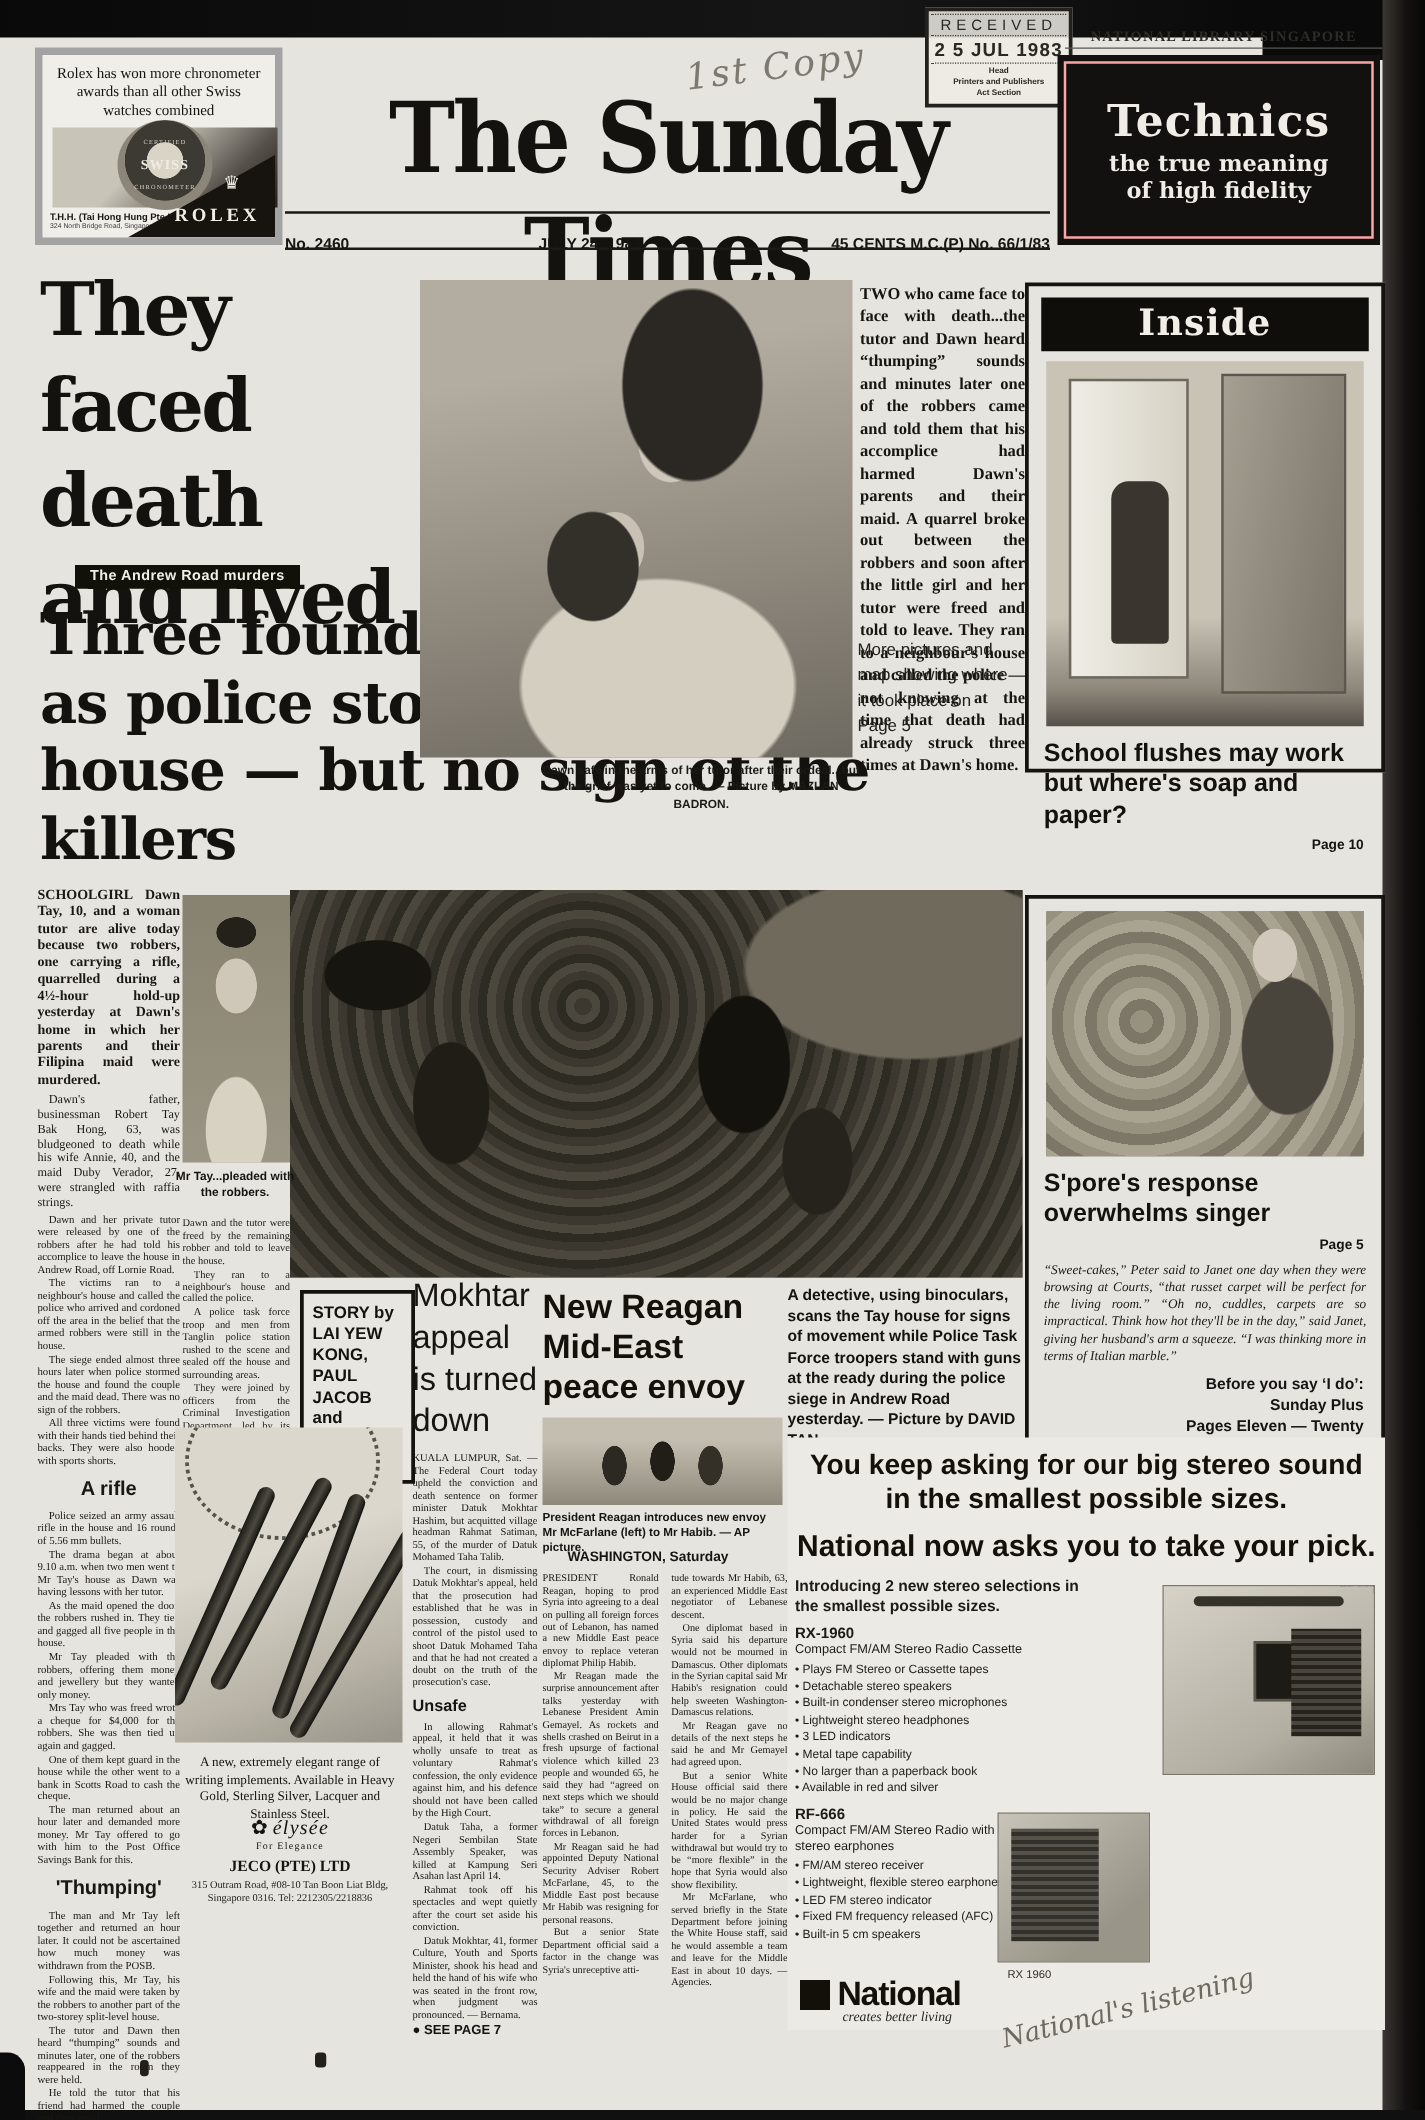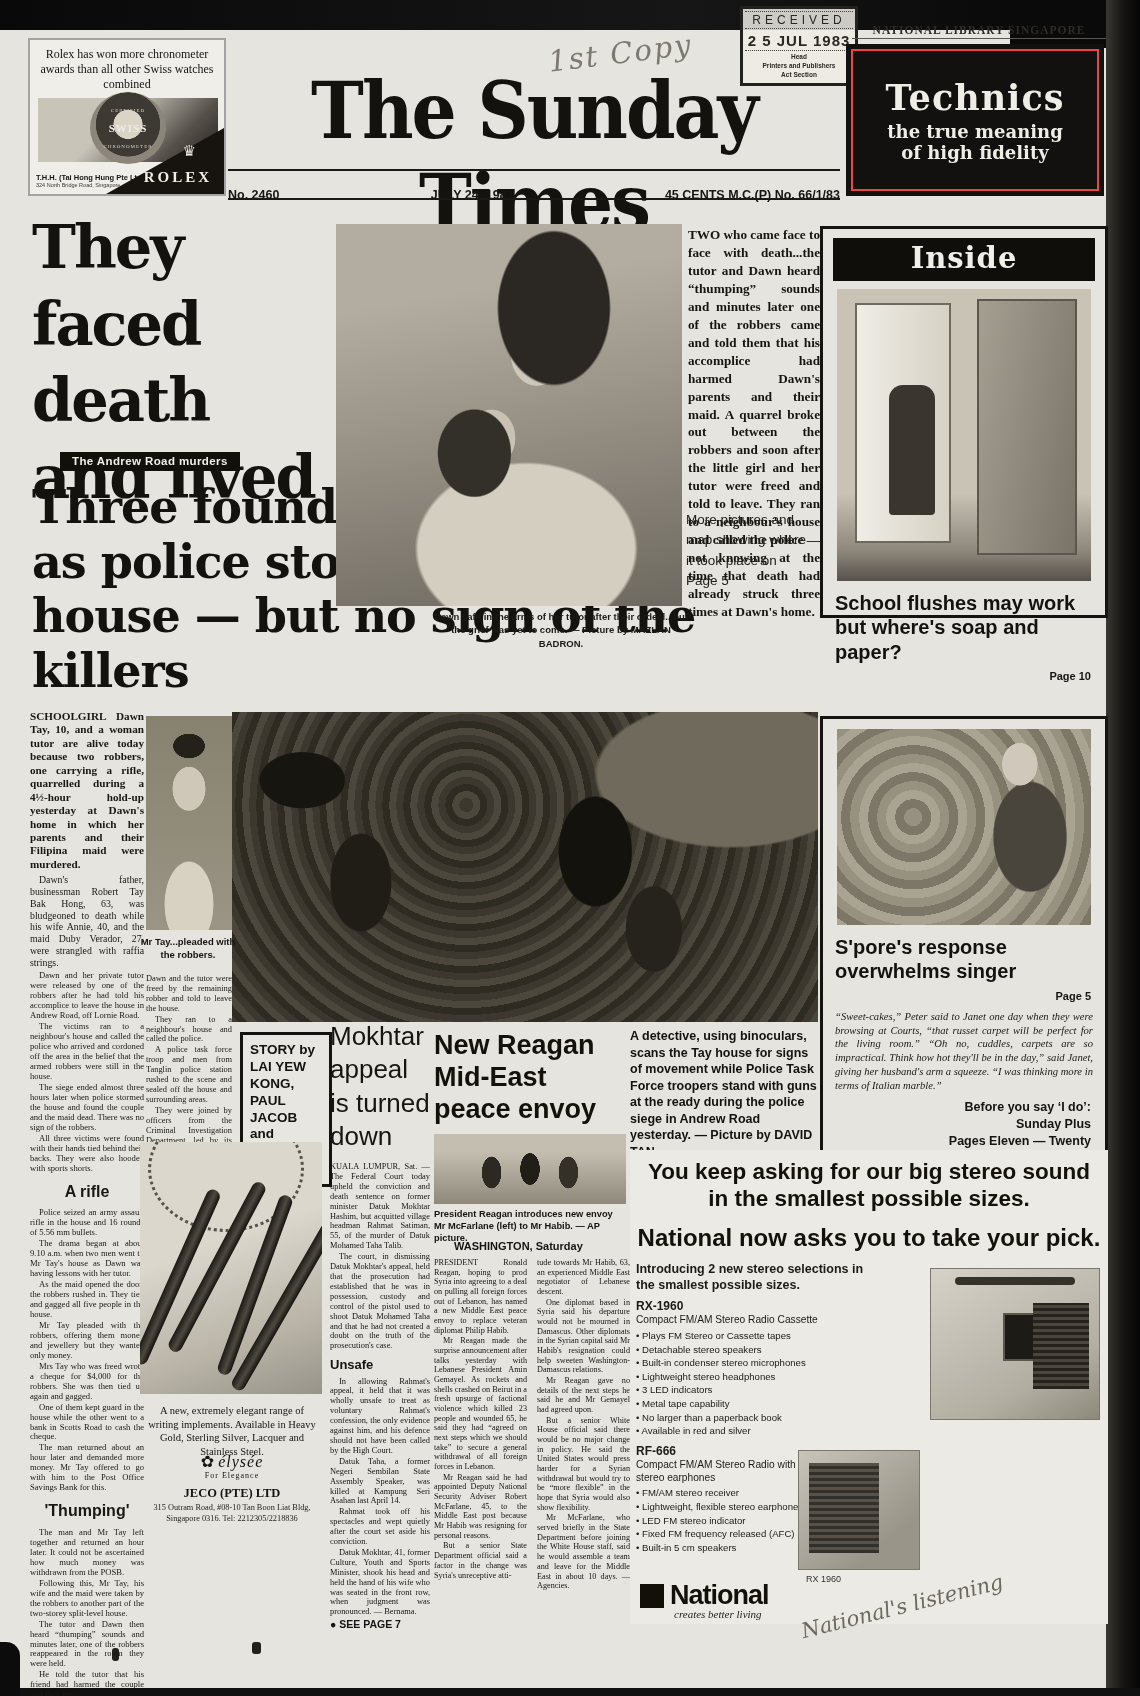--- a/index.html
+++ b/index.html
@@ -10,21 +10,21 @@
 
   
   .bar-top{left:0;top:0;width:1140px;height:30px;background:linear-gradient(90deg,#090909,#161616 60%,#050505);}
   .corner-tr{left:1010px;top:0;width:130px;height:48px;background:#0a0a0a;}
   .strip-right{left:1106px;top:0;width:34px;height:1696px;background:linear-gradient(90deg,#3a3733,#141210 55%,#060606);}
   .bar-bottom{left:0;top:1688px;width:1140px;height:8px;background:#101010;}
   .corner-bl{left:0;top:1642px;width:20px;height:54px;background:#0c0c0c;border-radius:0 14px 0 0;}
   .speck{background:#23201c;border-radius:3px;}
 
   
-  .rolex-ad{left:28px;top:38px;width:198px;height:158px;border:2px solid #a3a3a3;background:#efeee9;box-sizing:border-box;}
+  .rolex-ad{left:28px;top:38px;width:198px;height:158px;border:6px solid #a3a3a3;background:#efeee9;box-sizing:border-box;}
   .rolex-head{padding:7px 9px 4px;font-size:12px;line-height:1.25;text-align:center;}
   .rolex-photo{position:absolute;left:8px;top:58px;width:180px;height:64px;background:linear-gradient(135deg,#c9c4b8 40%,#55504a 75%,#23201c);}
   .rolex-badge{position:absolute;left:60px;top:52px;width:76px;height:72px;border-radius:50%;
       background:radial-gradient(circle at 50% 45%,#d9d4c6 0 26%,#3d3a33 27% 58%,#8c867a 59% 72%,#2c2925 73%);
       display:flex;align-items:center;justify-content:center;}
   .rolex-badge .w1{color:#efece4;font-weight:bold;font-size:11px;letter-spacing:1px;}
   .rolex-badge .w0,.rolex-badge .w2{position:absolute;color:#d8d3c6;font-size:5px;letter-spacing:1px;left:0;right:0;text-align:center;}
   .rolex-badge .w0{top:16px;} .rolex-badge .w2{bottom:15px;}
   .rolex-bottom{position:absolute;left:6px;bottom:5px;width:120px;}
   .rolex-co{font-weight:bold;font-size:7.5px;font-family:"Liberation Sans",sans-serif;}
@@ -39,21 +39,21 @@
   .first-copy{left:548px;top:36px;font-size:29px;color:#7d7970;font-style:italic;transform:rotate(-7deg);
       font-family:"DejaVu Serif",serif;letter-spacing:2px;}
   .stamp{left:740px;top:6px;width:118px;border:3px solid #23211d;background:rgba(238,236,230,.85);
       text-align:center;color:#2a2823;font-family:"Liberation Sans",sans-serif;padding:2px 2px 4px;box-sizing:border-box;}
   .stamp .r1{font-size:12px;letter-spacing:4px;border-top:1px dotted #44423c;border-bottom:1px dotted #44423c;padding:1px 0;}
   .stamp .r2{font-size:15px;font-weight:bold;letter-spacing:1px;padding:3px 0 1px;border-bottom:1px dotted #44423c;}
   .stamp .r3{font-size:6.5px;font-weight:bold;line-height:1.35;padding-top:2px;}
   .library{left:852px;top:24px;width:254px;text-align:center;font-weight:bold;font-size:11.5px;letter-spacing:1px;color:#2e2c28;
       border-bottom:1px solid #5a5750;padding-bottom:2px;}
   .technics{left:846px;top:44px;width:258px;height:152px;background:#121110;box-sizing:border-box;padding:5px;}
-  .technics-in{border:2px solid #ef4444;height:100%;box-sizing:border-box;text-align:center;color:#efede6;
+  .technics-in{border:2px solid #fca5a5;height:100%;box-sizing:border-box;text-align:center;color:#efede6;
       font-family:"DejaVu Serif",serif;}
   .technics-brand{font-size:35px;font-weight:bold;margin-top:26px;letter-spacing:1px;}
   .technics-tag{font-size:18px;font-weight:bold;line-height:1.15;margin-top:4px;}
 
   .rule-a{left:228px;top:169px;width:612px;height:2px;background:#1b1915;}
   .rule-b{left:228px;top:198px;width:612px;height:2px;background:#1b1915;}
   .dateline{left:228px;top:188px;width:612px;display:flex;justify-content:space-between;
       font-family:"Liberation Sans",sans-serif;font-weight:bold;font-size:12.5px;color:#17150f;}
 
   

